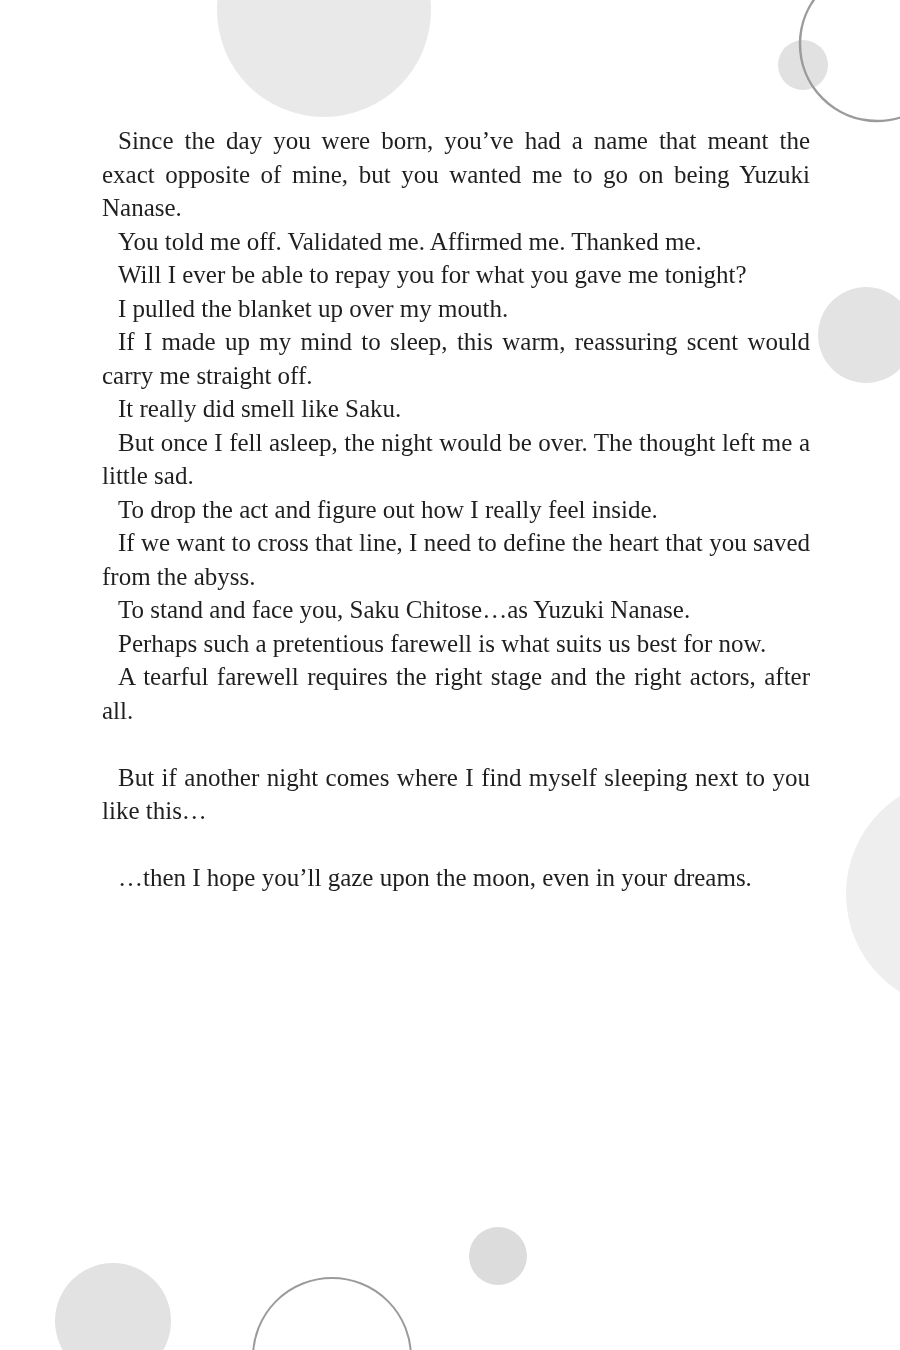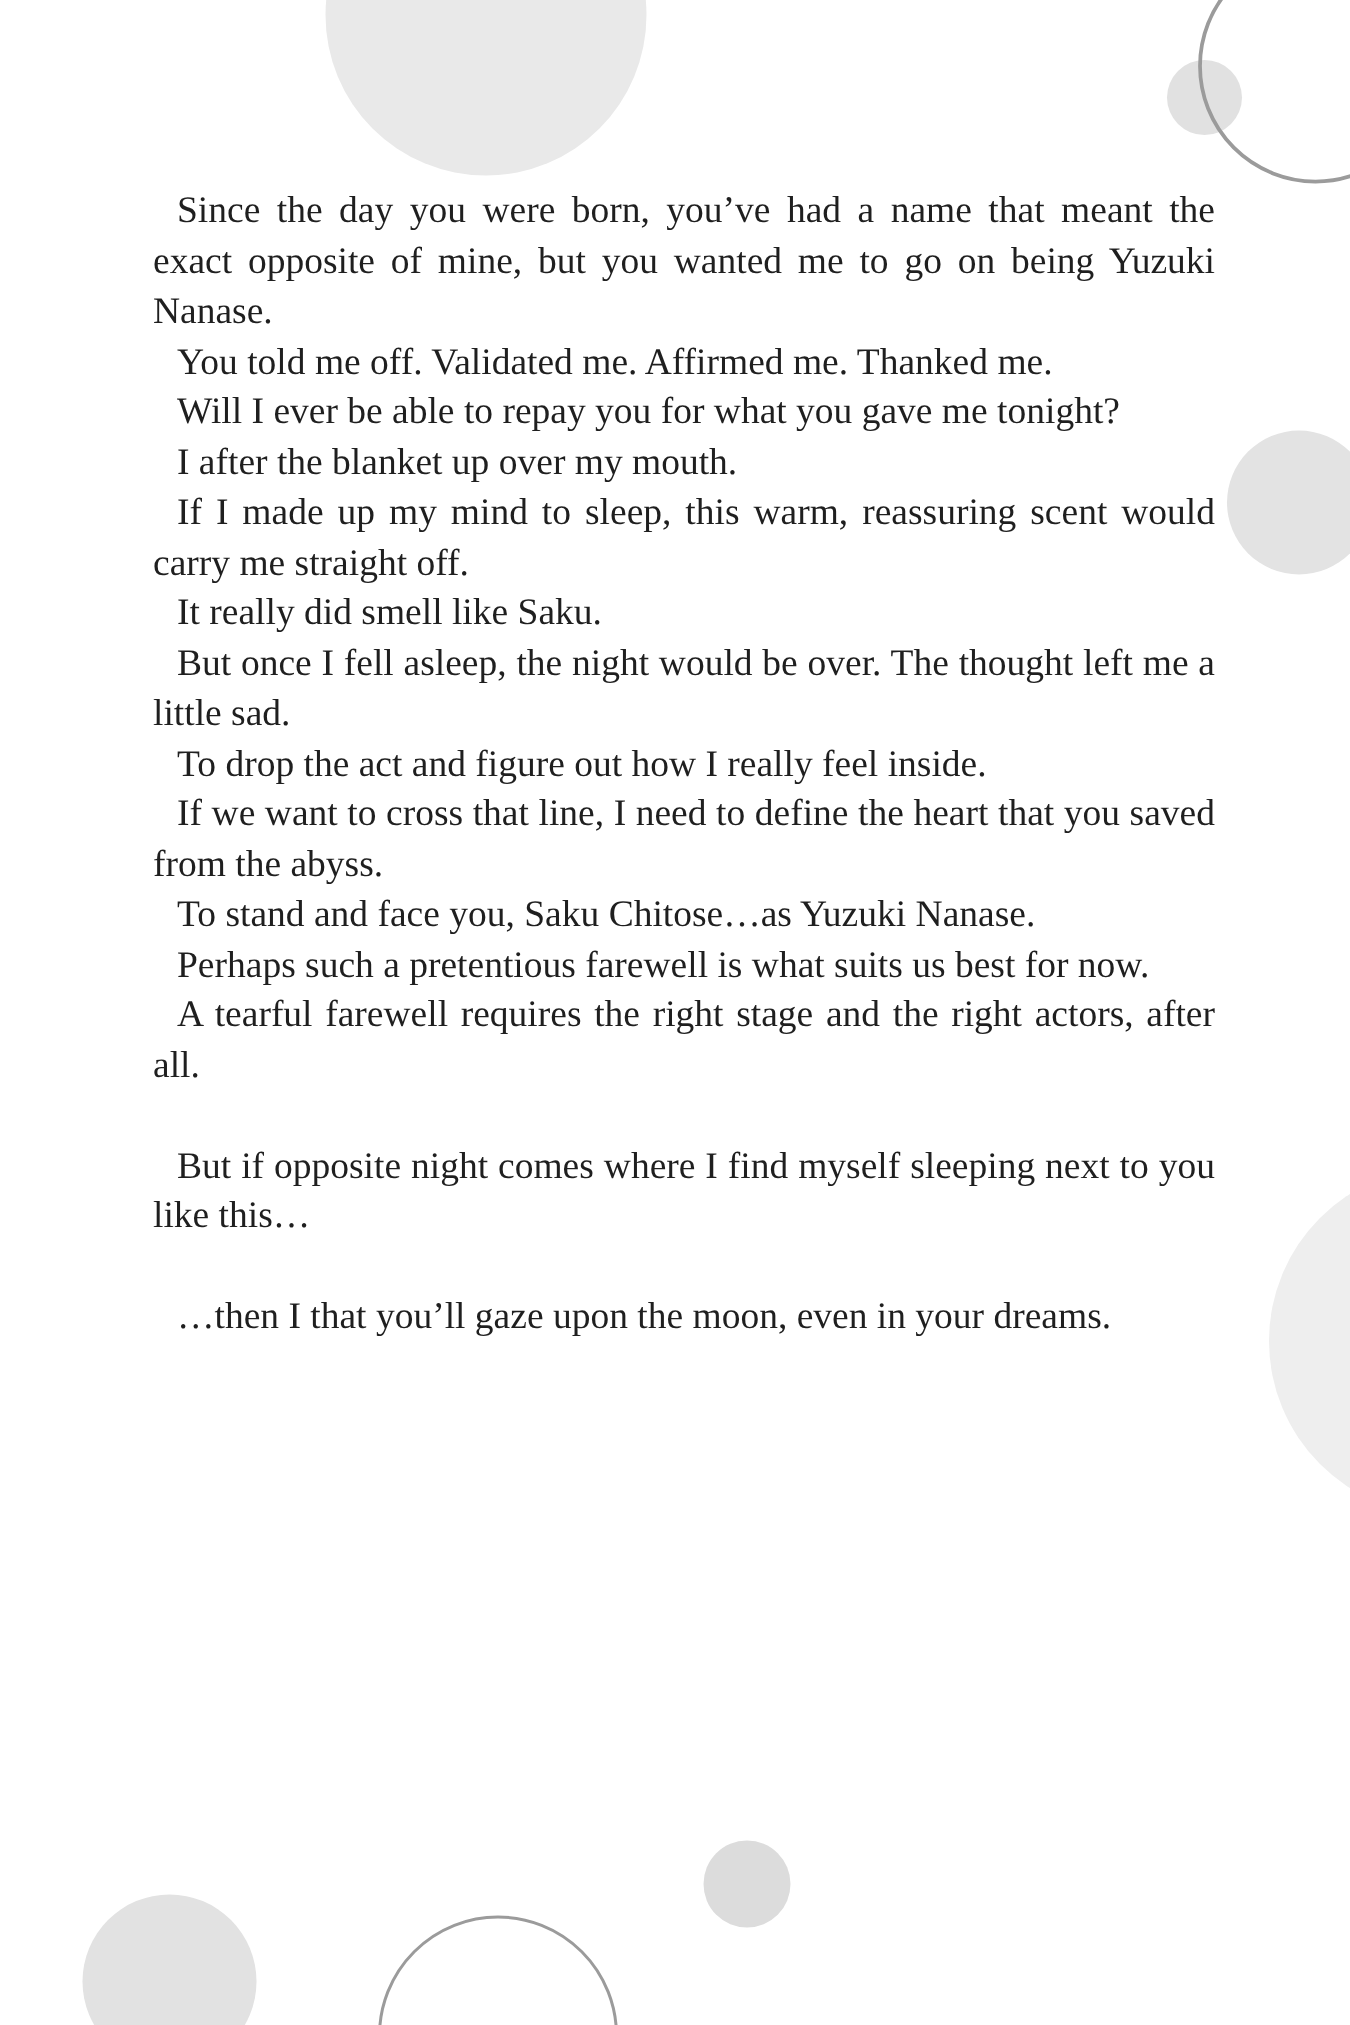--- a/index.html
+++ b/index.html
@@ -56,25 +56,25 @@
       <circle cx="866" cy="335" r="48" fill="#e3e3e3"></circle>
       <circle cx="962" cy="894" r="116" fill="#eeeeee"></circle>
       <circle cx="113" cy="1321" r="58" fill="#e2e2e2"></circle>
       <circle cx="332" cy="1357" r="79" fill="none" stroke="#9b9b9b" stroke-width="2"></circle>
       <circle cx="498" cy="1256" r="29" fill="#dcdcdc"></circle>
     </svg>
   <div class="text-block">
       <p class="para">Since the day you were born, you’ve had a name that meant the exact opposite of mine, but you wanted me to go on being Yuzuki Nanase.</p>
       <p class="para">You told me off. Validated me. Affirmed me. Thanked me.</p>
       <p class="para">Will I ever be able to repay you for what you gave me tonight?</p>
-      <p class="para">I after the blanket up over my mouth.</p>
+      <p class="para">I pulled the blanket up over my mouth.</p>
       <p class="para">If I made up my mind to sleep, this warm, reassuring scent would carry me straight off.</p>
       <p class="para">It really did smell like Saku.</p>
       <p class="para">But once I fell asleep, the night would be over. The thought left me a little sad.</p>
       <p class="para">To drop the act and figure out how I really feel inside.</p>
       <p class="para">If we want to cross that line, I need to define the heart that you saved from the abyss.</p>
       <p class="para">To stand and face you, Saku Chitose…as Yuzuki Nanase.</p>
       <p class="para">Perhaps such a pretentious farewell is what suits us best for now.</p>
       <p class="para">A tearful farewell requires the right stage and the right actors, after all.</p>
-      <p class="para gap">But if opposite night comes where I find myself sleeping next to you like this…</p>
-      <p class="para gap">…then I that you’ll gaze upon the moon, even in your dreams.</p>
+      <p class="para gap">But if another night comes where I find myself sleeping next to you like this…</p>
+      <p class="para gap">…then I hope you’ll gaze upon the moon, even in your dreams.</p>
     </div>
 </div>
 
 </body></html>

